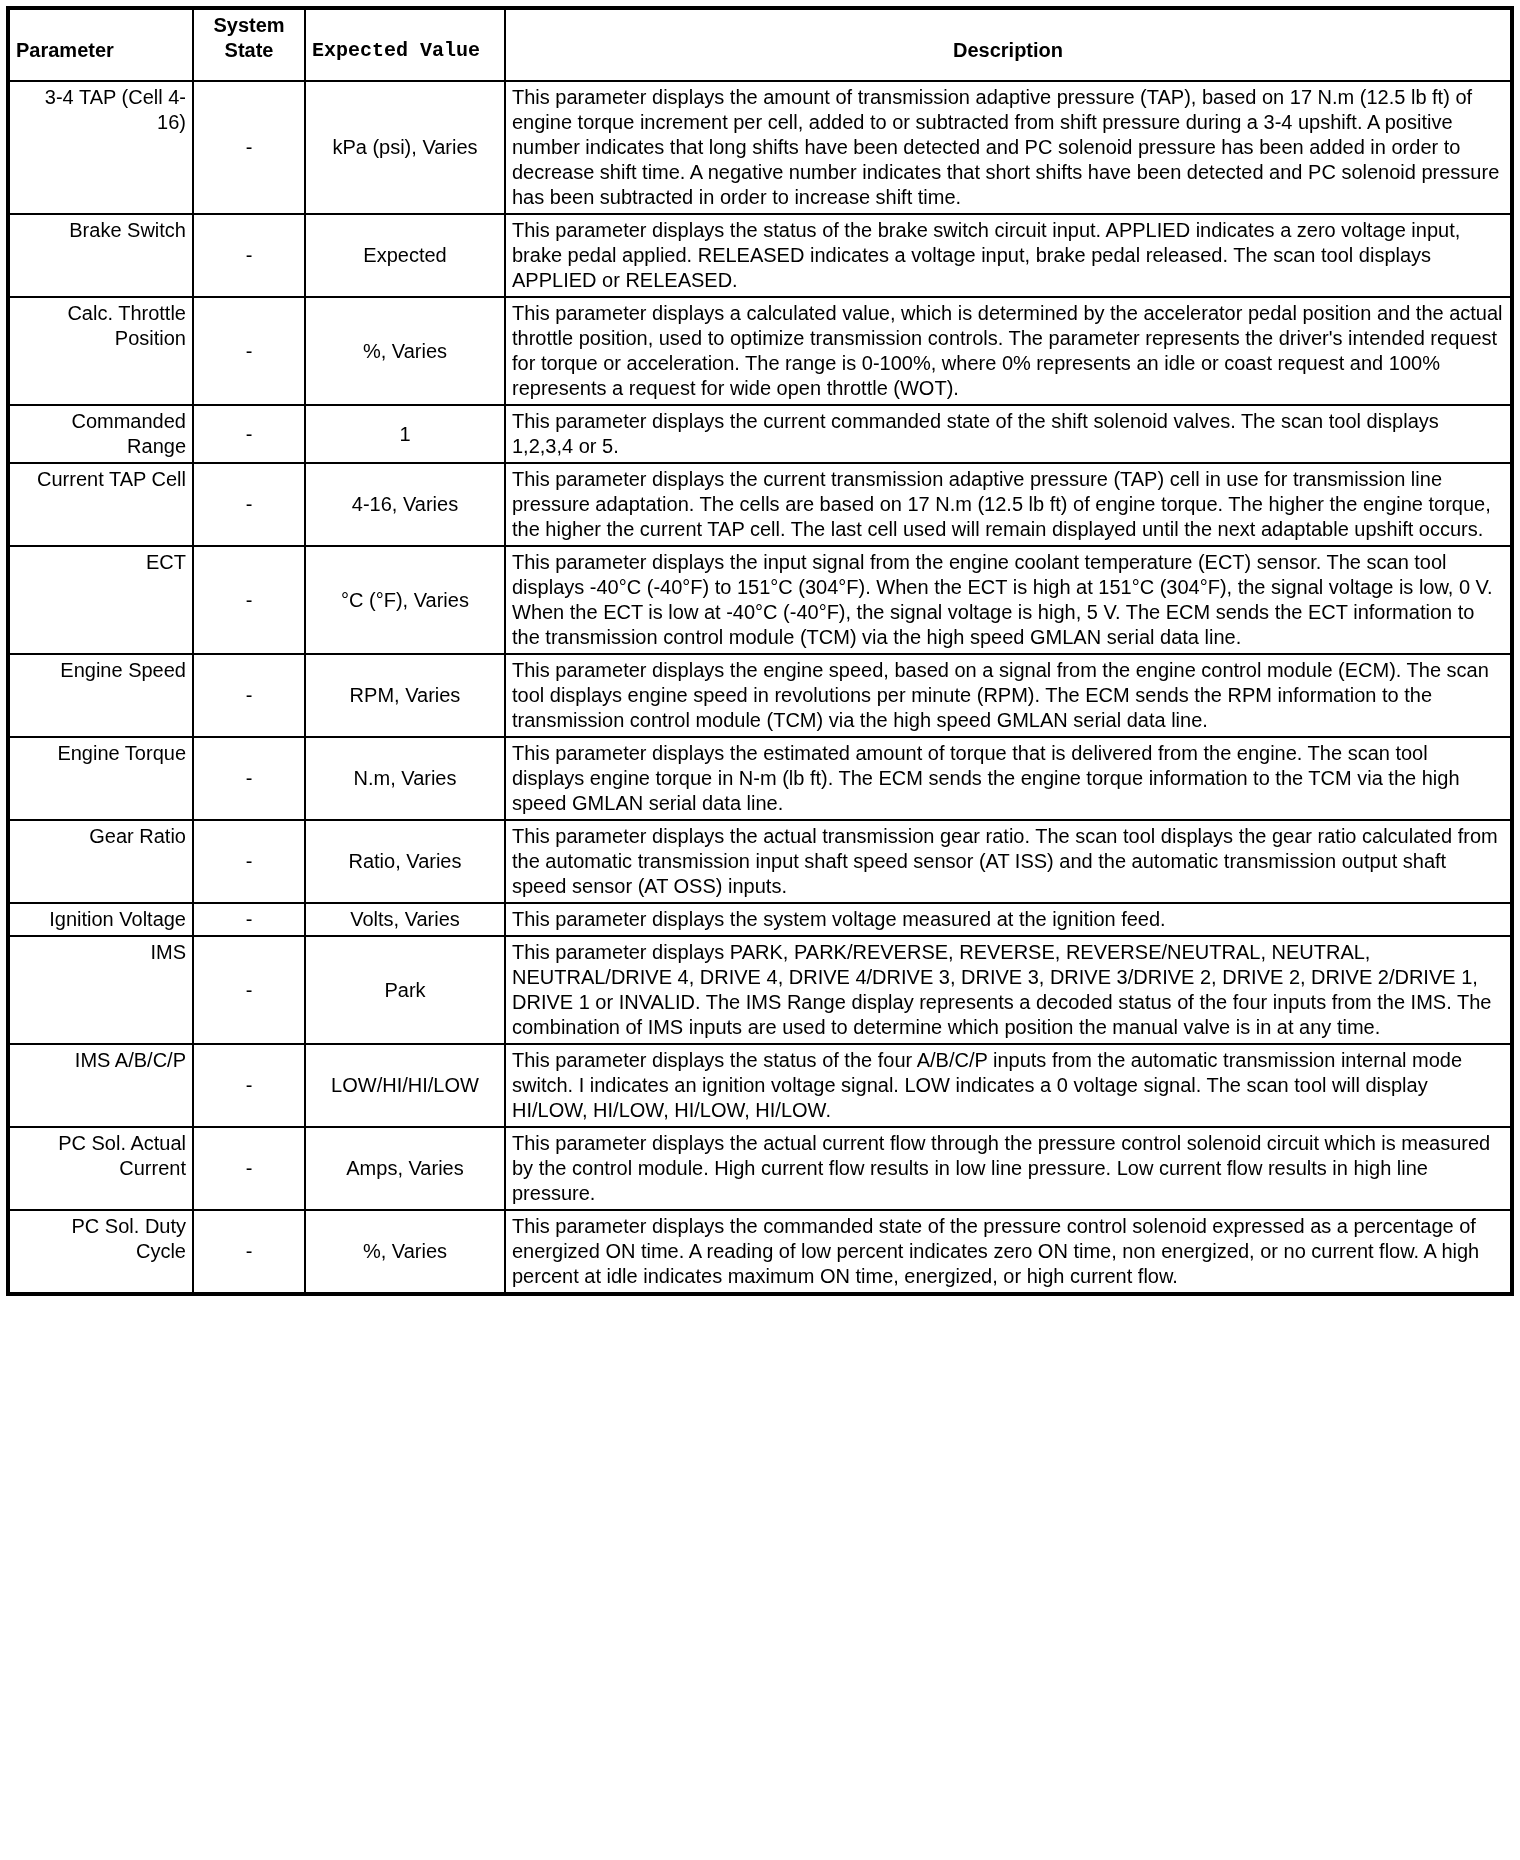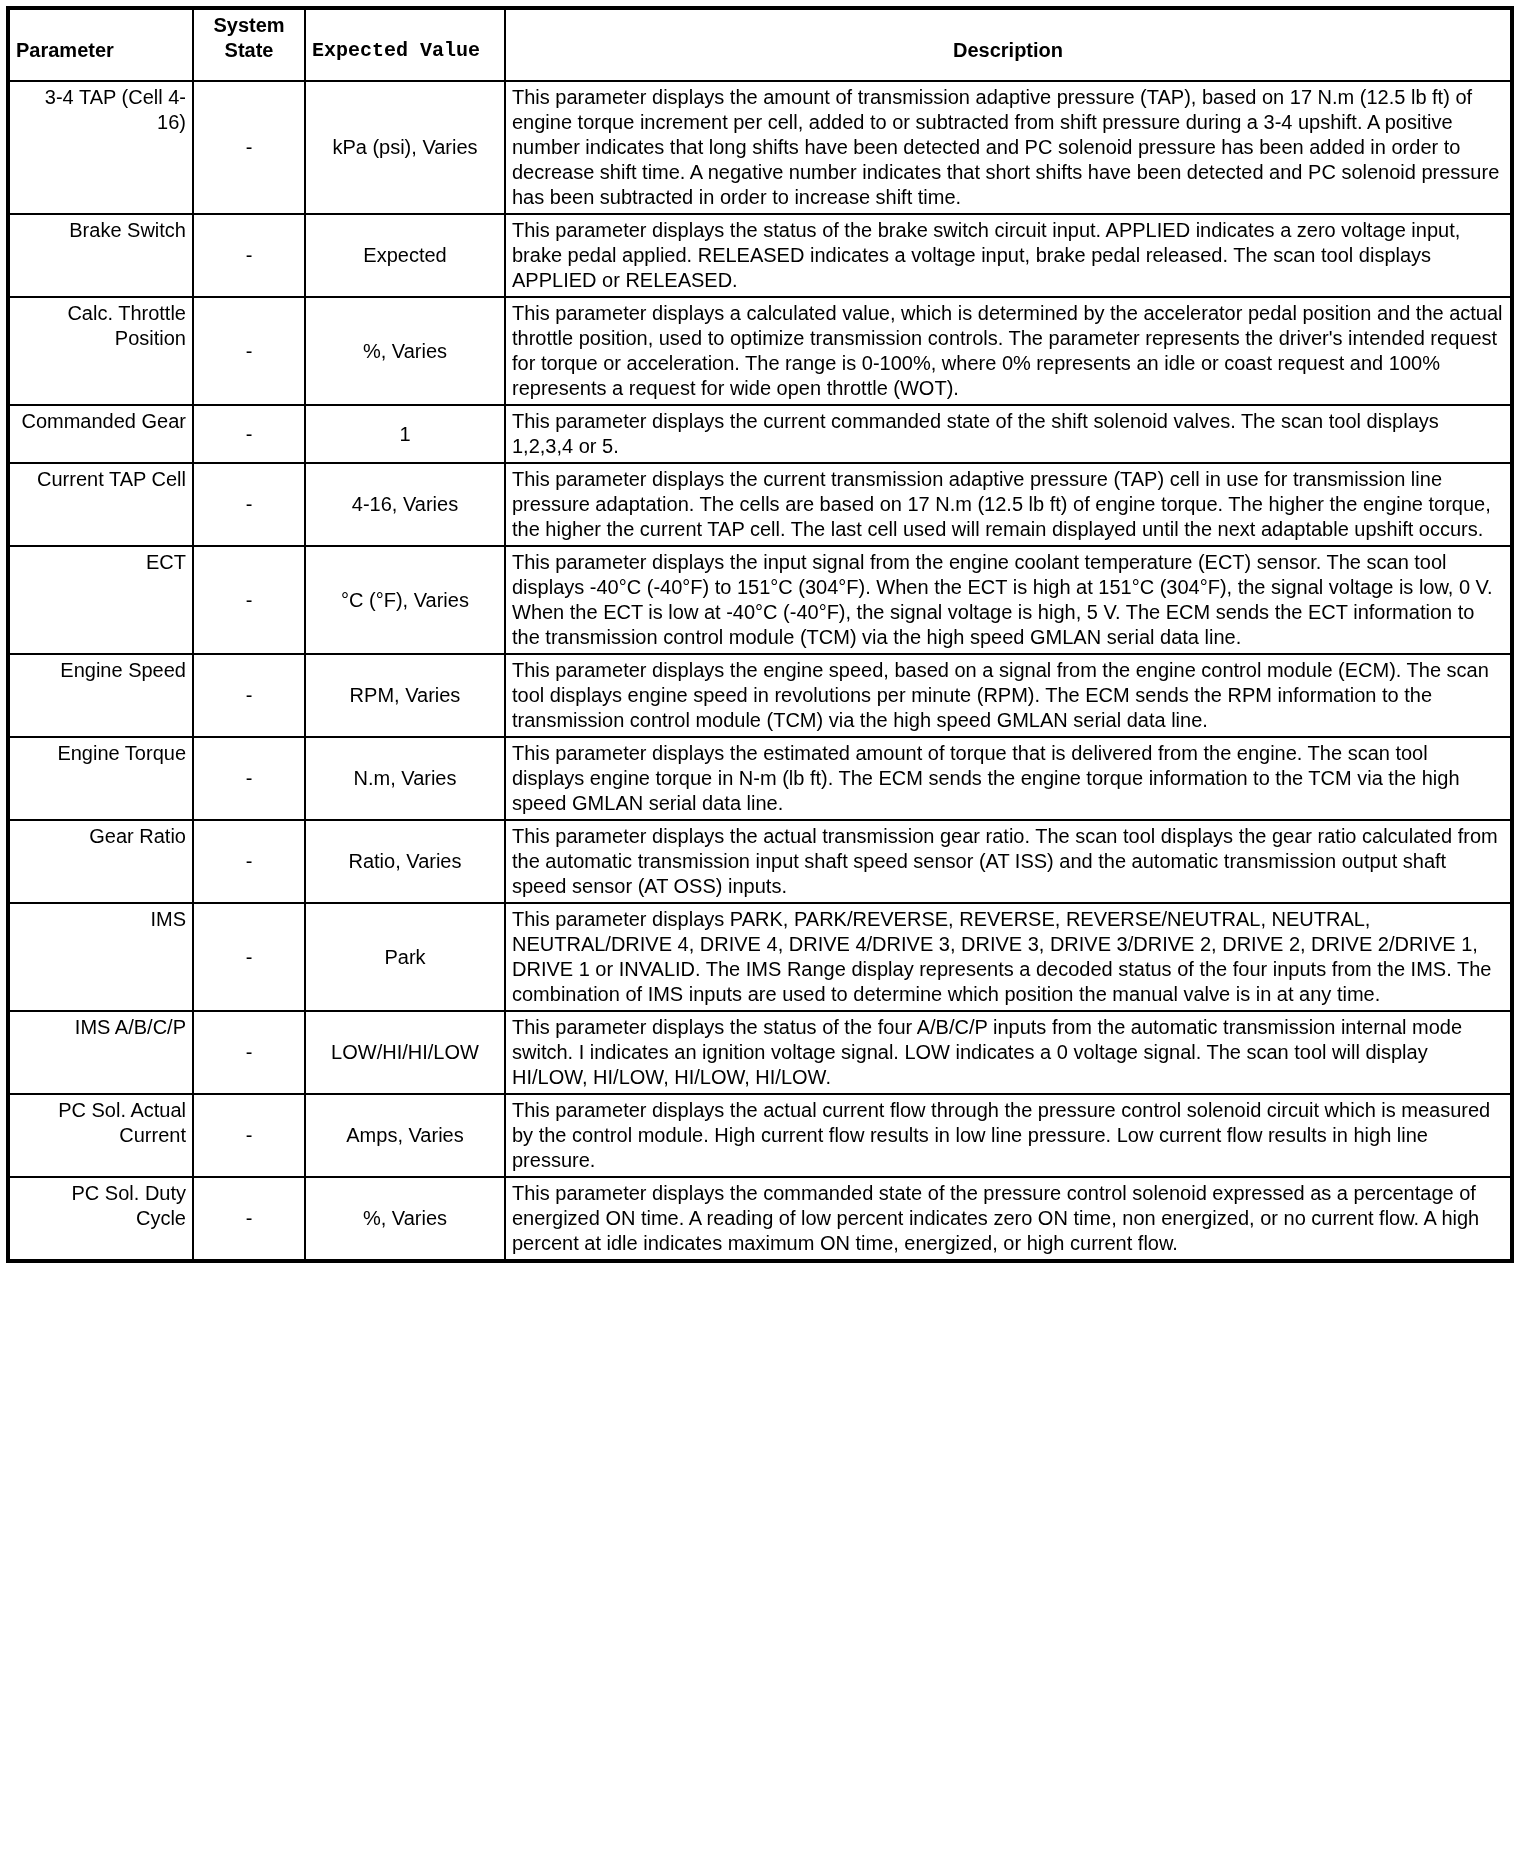--- a/index.html
+++ b/index.html
@@ -98,21 +98,21 @@
         <td class="expected">Expected</td>
         <td class="desc">This parameter displays the status of the brake switch circuit input. APPLIED indicates a zero voltage input, brake pedal applied. RELEASED indicates a voltage input, brake pedal released. The scan tool displays APPLIED or RELEASED.</td>
       </tr>
       <tr>
         <td class="param">Calc. Throttle Position</td>
         <td class="state">-</td>
         <td class="expected">%, Varies</td>
         <td class="desc">This parameter displays a calculated value, which is determined by the accelerator pedal position and the actual throttle position, used to optimize transmission controls. The parameter represents the driver's intended request for torque or acceleration. The range is 0-100%, where 0% represents an idle or coast request and 100% represents a request for wide open throttle (WOT).</td>
       </tr>
       <tr>
-        <td class="param">Commanded Gear</td>
+        <td class="param">Commanded Range</td>
         <td class="state">-</td>
         <td class="expected">1</td>
         <td class="desc">This parameter displays the current commanded state of the shift solenoid valves. The scan tool displays 1,2,3,4 or 5.</td>
       </tr>
       <tr>
         <td class="param">Current TAP Cell</td>
         <td class="state">-</td>
         <td class="expected">4-16, Varies</td>
         <td class="desc">This parameter displays the current transmission adaptive pressure (TAP) cell in use for transmission line pressure adaptation. The cells are based on 17 N.m (12.5 lb ft) of engine torque. The higher the engine torque, the higher the current TAP cell. The last cell used will remain displayed until the next adaptable upshift occurs.</td>
       </tr>
@@ -134,20 +134,26 @@
         <td class="expected">N.m, Varies</td>
         <td class="desc">This parameter displays the estimated amount of torque that is delivered from the engine. The scan tool displays engine torque in N-m (lb ft). The ECM sends the engine torque information to the TCM via the high speed GMLAN serial data line.</td>
       </tr>
       <tr>
         <td class="param">Gear Ratio</td>
         <td class="state">-</td>
         <td class="expected">Ratio, Varies</td>
         <td class="desc">This parameter displays the actual transmission gear ratio. The scan tool displays the gear ratio calculated from the automatic transmission input shaft speed sensor (AT ISS) and the automatic transmission output shaft speed sensor (AT OSS) inputs.</td>
       </tr>
       <tr>
+        <td class="param">Ignition Voltage</td>
+        <td class="state">-</td>
+        <td class="expected">Volts, Varies</td>
+        <td class="desc">This parameter displays the system voltage measured at the ignition feed.</td>
+      </tr>
+      <tr>
         <td class="param">IMS</td>
         <td class="state">-</td>
         <td class="expected">Park</td>
         <td class="desc">This parameter displays PARK, PARK/REVERSE, REVERSE, REVERSE/NEUTRAL, NEUTRAL, NEUTRAL/DRIVE 4, DRIVE 4, DRIVE 4/DRIVE 3, DRIVE 3, DRIVE 3/DRIVE 2, DRIVE 2, DRIVE 2/DRIVE 1, DRIVE 1 or INVALID. The IMS Range display represents a decoded status of the four inputs from the IMS. The combination of IMS inputs are used to determine which position the manual valve is in at any time.</td>
       </tr>
       <tr>
         <td class="param">IMS A/B/C/P</td>
         <td class="state">-</td>
         <td class="expected">LOW/HI/HI/LOW</td>
         <td class="desc">This parameter displays the status of the four A/B/C/P inputs from the automatic transmission internal mode switch. I indicates an ignition voltage signal. LOW indicates a 0 voltage signal. The scan tool will display HI/LOW, HI/LOW, HI/LOW, HI/LOW.</td>

